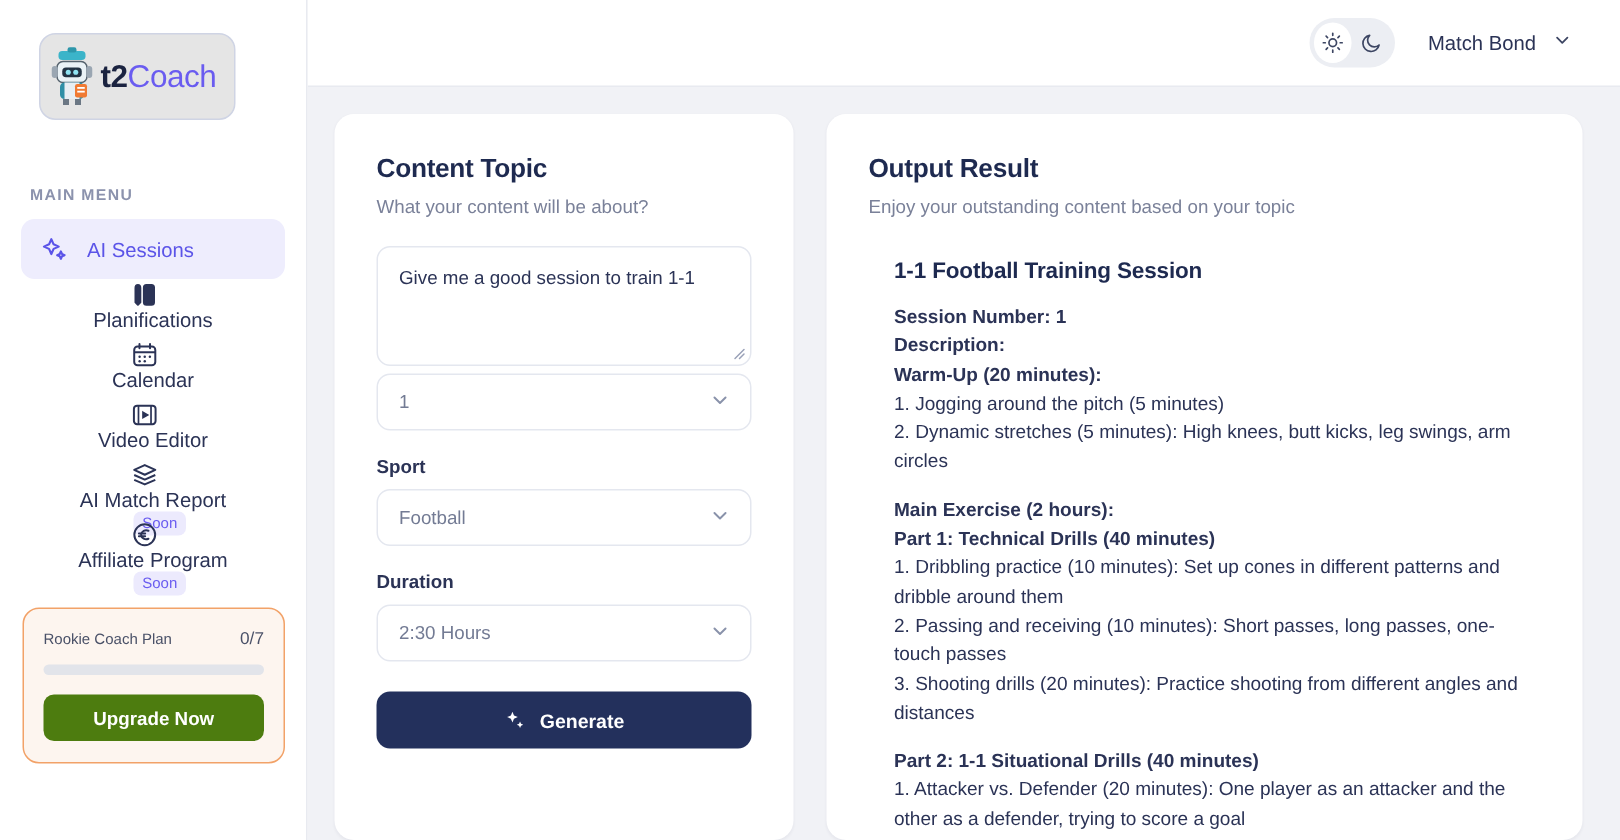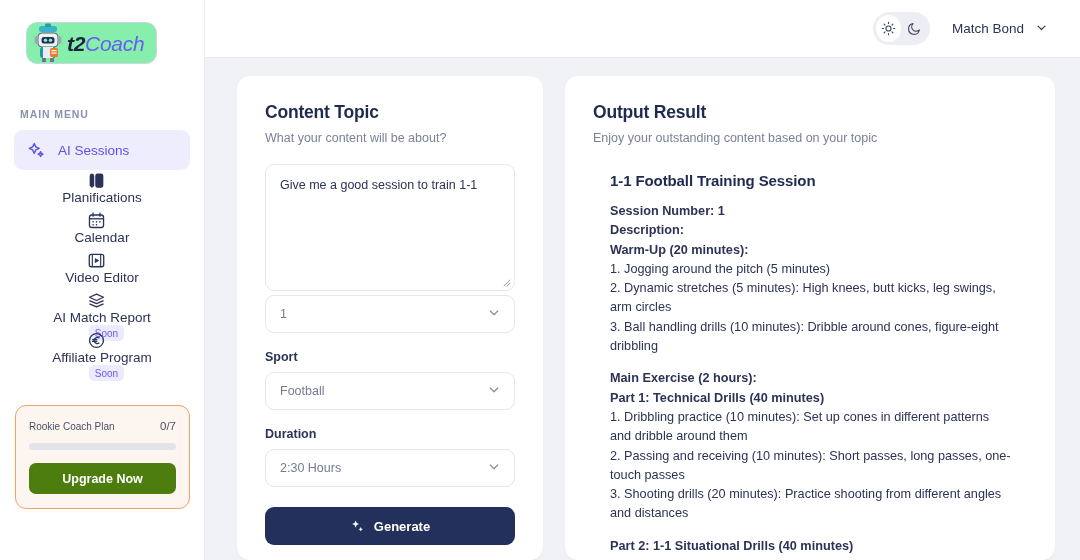--- a/index.html
+++ b/index.html
@@ -22,23 +22,22 @@
   }
   .logo-wrap {
     padding: 22px 0 0 26px;
     display: flex; align-items: center;
   }
   .logo-box {
     display: flex; align-items: center;
     border: 1px solid #cfd4e4;
     border-radius: 11px;
     padding: 3px 12px 3px 4px;
-    background: #86efac;
-    height: 42px;
-    font-style: italic;
+    background: #e5e5e5;
+    height: 58px;
   }
   .mascot { width: 34px; height: 40px; margin-right: 2px; flex: 0 0 34px; }
   .logo-text { font-size: 21px; font-weight: 700; letter-spacing: -.3px; line-height: 1; }
   .logo-t2 { color: #1b2340; }
   .logo-coach { color: #6a5cf0; font-weight: 500; }
 
   .menu-label {
     margin: 44px 0 10px 20px;
     font-size: 10.5px;
     letter-spacing: .9px;
@@ -127,21 +126,21 @@
   .theme-opt.on { background: #fff; }
   .theme-opt svg { width: 15px; height: 15px; display: block; }
   .user { display: flex; align-items: center; margin-left: 22px; }
   .user-name { font-size: 13.5px; color: #2b3356; font-weight: 500; }
   .chev-user { margin-left: 11px; display: block; }
 
   .content {
     flex: 1;
     display: flex;
     gap: 22px;
-    padding: 18px 25px 0 32px;
+    padding: 18px 25px 0 18px;
     min-height: 0;
   }
 
   
   .card {
     background: #fff;
     border-radius: 13px;
     box-shadow: 0 1px 2px rgba(30,40,80,.05);
   }
   .card-topic {
@@ -149,21 +148,21 @@
     width: 306px;
     padding: 26px 28px 0;
     overflow: hidden;
   }
   .card-title { font-size: 17.5px; font-weight: 700; color: #1e2a50; letter-spacing: -.2px; }
   .card-sub { font-size: 12.5px; color: #7a8199; margin-top: 8px; }
 
   .topic-area {
     margin-top: 19px;
     width: 100%;
-    height: 127px;
+    height: 80px;
     border: 1px solid #e4e7ef;
     border-radius: 9px;
     padding: 13px 14px;
     font-family: inherit;
     font-size: 12.5px;
     color: #2b3356;
     resize: none;
     outline: none;
     position: relative;
   }
@@ -421,21 +420,20 @@
         <h2 class="card-title">Output Result</h2>
         <p class="card-sub">Enjoy your outstanding content based on your topic</p>
 
         <div class="out-body">
           <div class="out-h1">1-1 Football Training Session</div>
           <div class="out-line b">Session Number: 1</div>
           <div class="out-line b">Description:</div>
           <div class="out-line b">Warm-Up (20 minutes):</div>
           <div class="out-line">1. Jogging around the pitch (5 minutes)</div>
           <div class="out-line">2. Dynamic stretches (5 minutes): High knees, butt kicks, leg swings, arm circles</div>
-          <div class="out-line">3. Ball handling drills (10 minutes): Dribble around cones, figure-eight dribbling</div>
           <div class="out-gap"></div>
           <div class="out-line b">Main Exercise (2 hours):</div>
           <div class="out-line b">Part 1: Technical Drills (40 minutes)</div>
           <div class="out-line">1. Dribbling practice (10 minutes): Set up cones in different patterns and dribble around them</div>
           <div class="out-line">2. Passing and receiving (10 minutes): Short passes, long passes, one-touch passes</div>
           <div class="out-line">3. Shooting drills (20 minutes): Practice shooting from different angles and distances</div>
           <div class="out-gap"></div>
           <div class="out-line b">Part 2: 1-1 Situational Drills (40 minutes)</div>
           <div class="out-line">1. Attacker vs. Defender (20 minutes): One player as an attacker and the other as a defender, trying to score a goal</div>
         </div>

